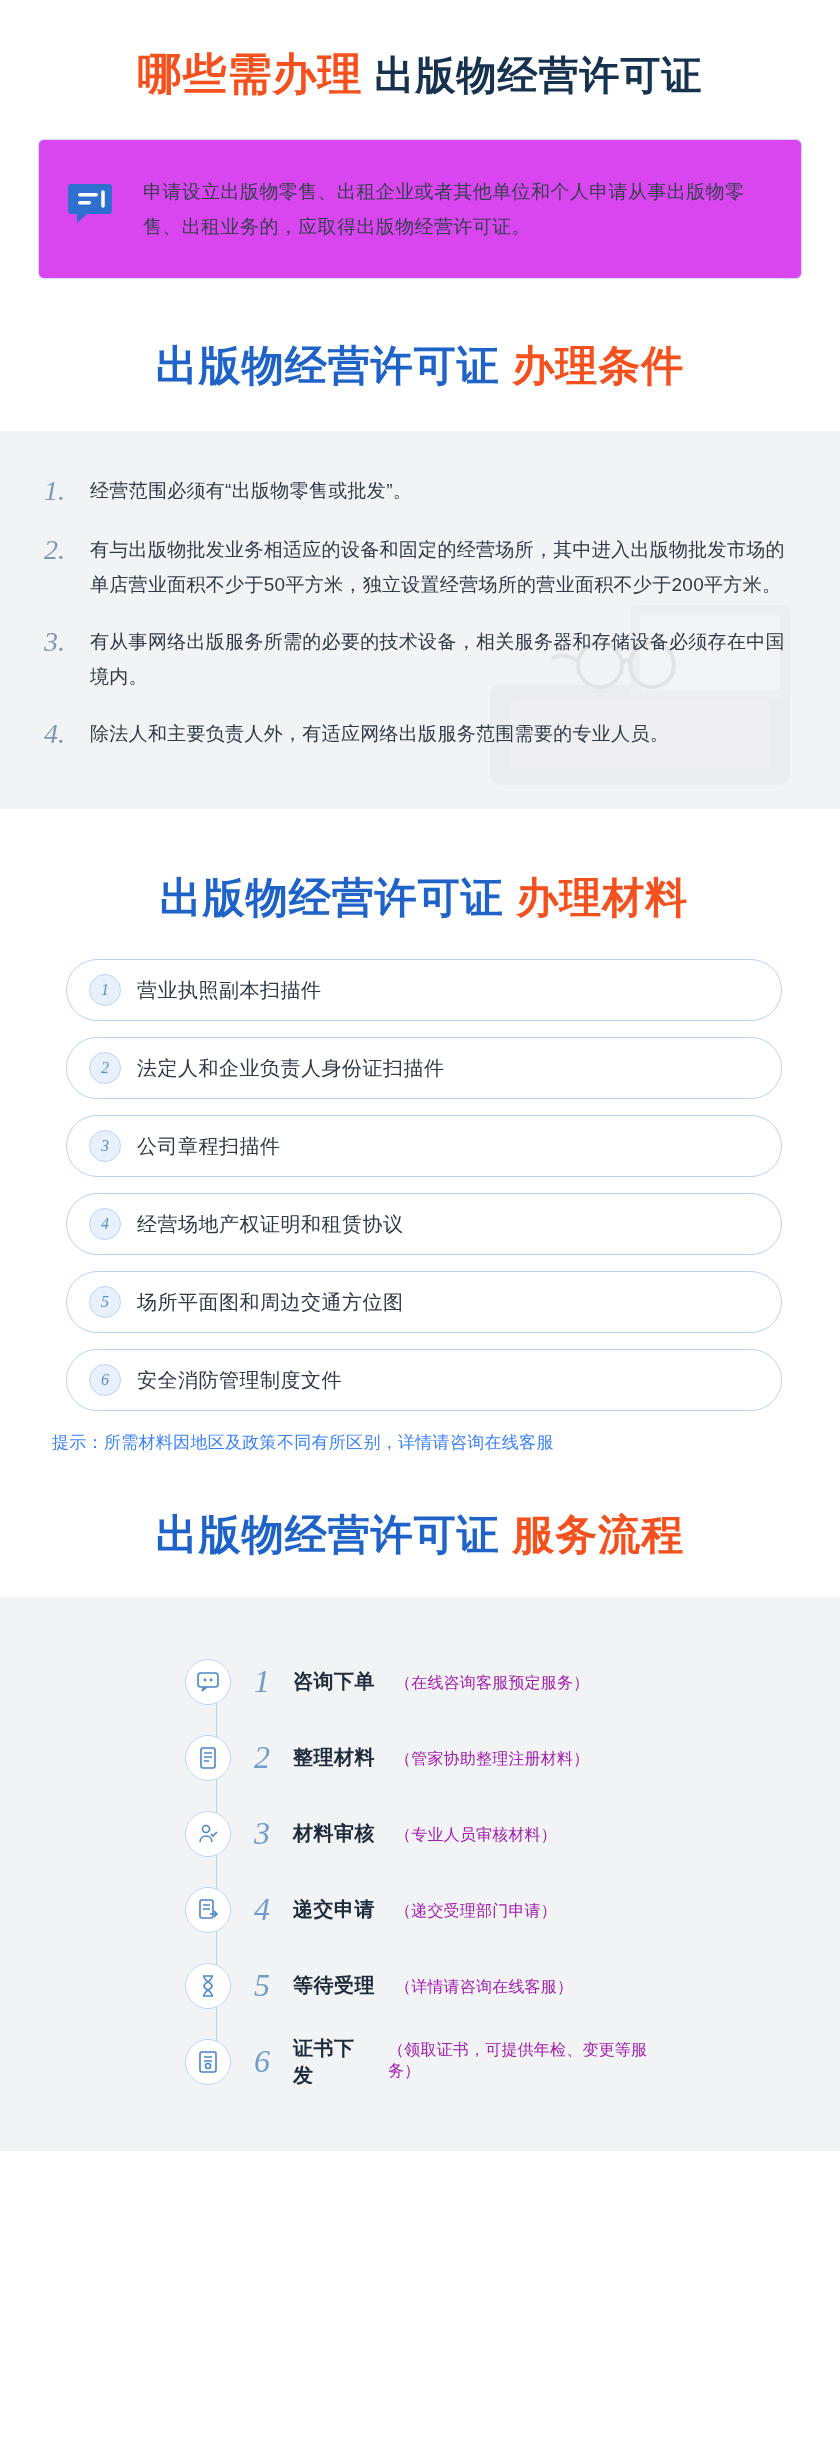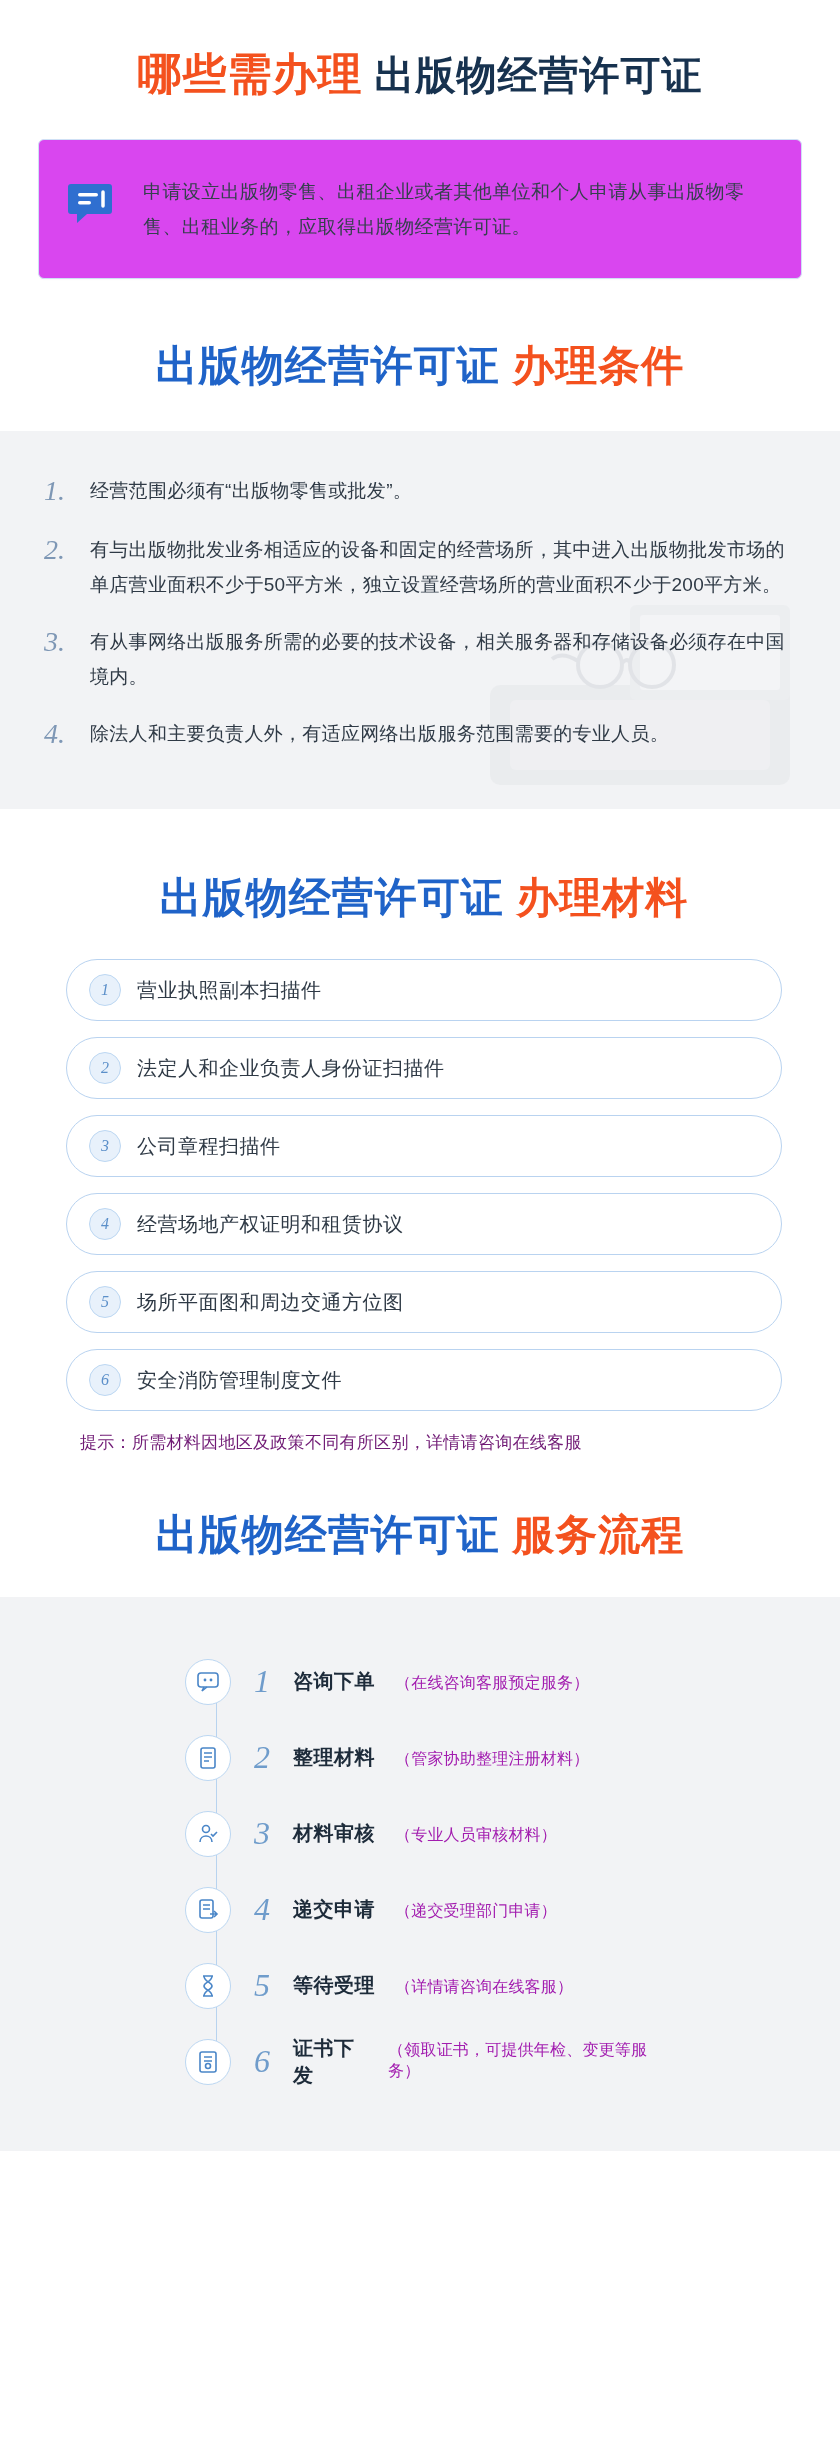--- a/index.html
+++ b/index.html
@@ -119,23 +119,23 @@
     background: #e8f1fb;
     border: 1px solid #bcd7f2;
     color: #5b8fc9;
     font-size: 16px;
     display: flex; align-items: center; justify-content: center;
     font-family: "Liberation Serif", serif;
     font-style: italic;
   }
   .mat-text { font-size: 20px; color: #2f3a46; letter-spacing: 0.5px; }
   .mat-tip {
-    margin: 20px 58px 0 72px;
+    margin: 20px 58px 0 44px;
     font-size: 17px;
-    color: #701a75;
+    color: #3b82f6;
     letter-spacing: 0.3px;
   }
 
   
   .sec4 { padding: 56px 0 0 0; }
   .flow-panel {
     margin-top: 36px;
     background: #f2f3f5;
     padding: 54px 0 58px 0;
   }

